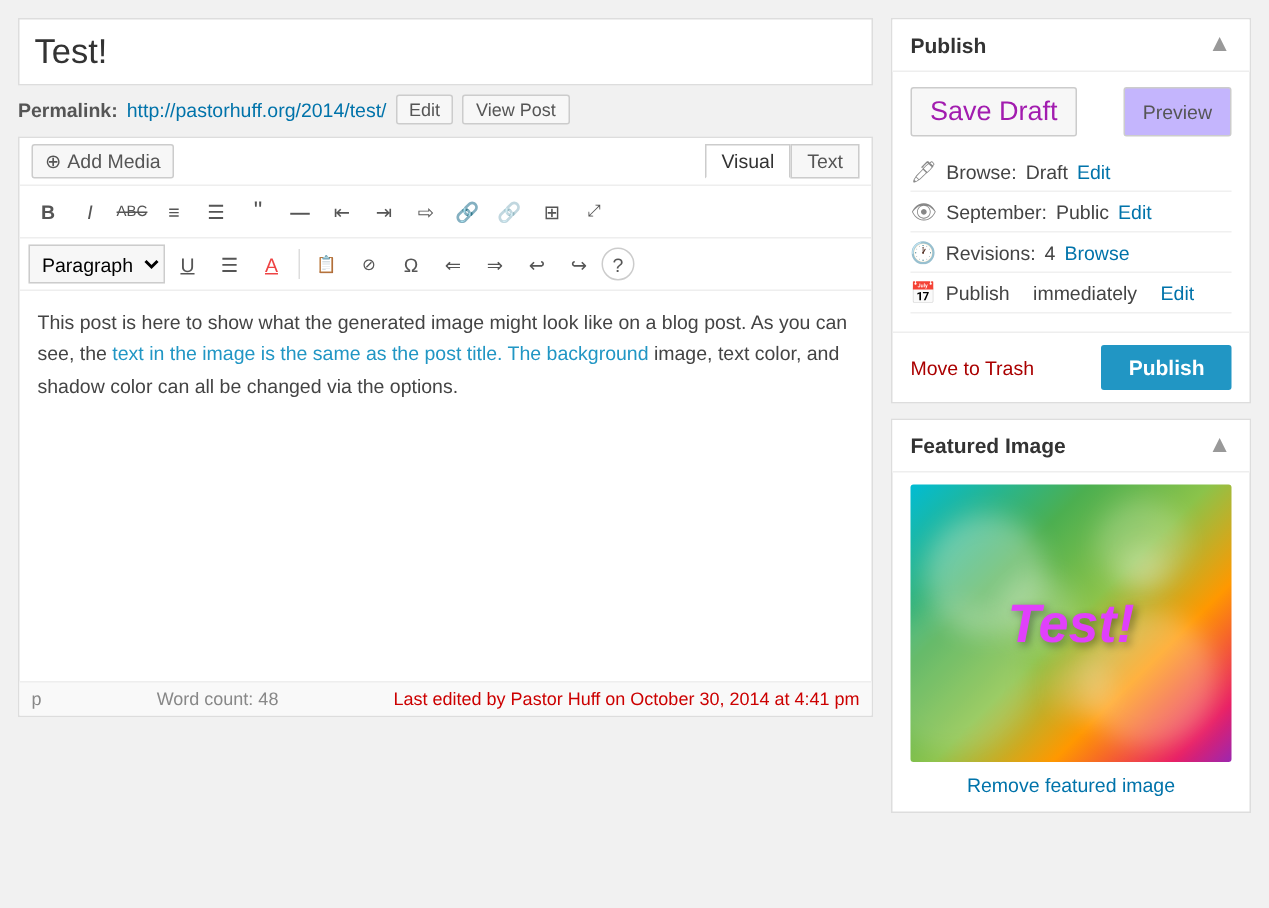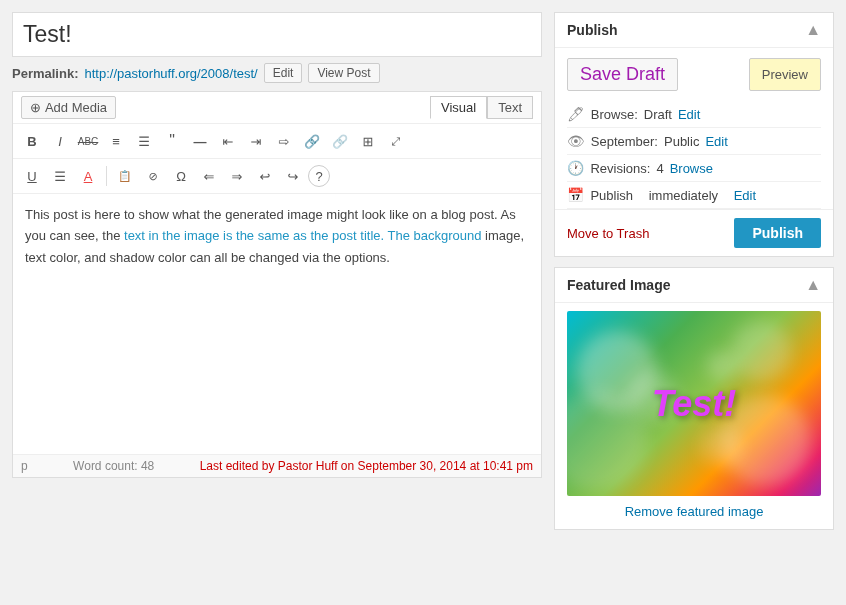--- a/index.html
+++ b/index.html
@@ -150,21 +150,21 @@
       padding: 4px 8px;
       border-top: 1px solid #eee;
       background: #f9f9f9;
       font-size: 12px;
       color: #888;
     }
     .editor-footer .last-edited { color: #c00; }
 
     
     .sidebar-col {
-      width: 280px;
+      width: 240px;
       display: flex;
       flex-direction: column;
       gap: 10px;
     }
     .meta-box {
       background: #fff;
       border: 1px solid #ddd;
     }
     .meta-box-header {
       display: flex;
@@ -195,21 +195,21 @@
       border: 1px solid #ccc;
       background: #f7f7f7;
       cursor: pointer;
       font-size: 18px;
       color: #a21caf;
       border-radius: 2px;
     }
     .btn-preview {
       padding: 5px 12px;
       border: 1px solid #ccc;
-      background: #fef9c3;
+      background: #c4b5fd;
       cursor: pointer;
       font-size: 13px;
       color: #555;
       border-radius: 2px;
       margin-left: auto;
     }
     .publish-meta-row {
       display: flex;
       align-items: center;
       gap: 6px;
@@ -219,21 +219,21 @@
     }
     .publish-meta-row:last-of-type { border-bottom: none; }
     .meta-icon { font-size: 14px; color: #888; }
     .meta-link { color: #0073aa; text-decoration: none; cursor: pointer; }
     .publish-footer {
       display: flex;
       align-items: center;
       justify-content: space-between;
       padding: 8px 12px;
       border-top: 1px solid #eee;
-      margin: 0 -12px -10px;
+      margin: 12px -12px -10px;
     }
     .move-to-trash { color: #a00; text-decoration: none; font-size: 13px; cursor: pointer; }
     .btn-publish {
       padding: 7px 18px;
       background: #2196c4;
       color: #fff;
       border: none;
       border-radius: 2px;
       font-size: 14px;
       font-weight: 600;
@@ -290,21 +290,21 @@
 <div class="layout">
 
   <div class="main-col">
 
     <div class="post-title-box">
       <input class="post-title-input" type="text" value="Test!" style="">
     </div>
 
     <div class="permalink-row">
       <span class="permalink-label">Permalink:</span>
-      <a href="#" class="permalink-url">http://pastorhuff.org/2008/test/</a>
+      <a href="#" class="permalink-url">http://pastorhuff.org/2014/test/</a>
       <button class="perm-btn">Edit</button>
       <button class="perm-btn">View Post</button>
     </div>
 
     <div class="editor-box">
 
       <div class="editor-toolbar-top">
         <button class="add-media-btn">
           <span>⊕</span>
           <span>Add Media</span>
@@ -326,20 +326,26 @@
         <button class="tb-btn">⇤</button>
         <button class="tb-btn">⇥</button>
         <button class="tb-btn">⇨</button>
         <button class="tb-btn">🔗</button>
         <button class="tb-btn" style="opacity:0.5;">🔗</button>
         <button class="tb-btn">⊞</button>
         <button class="tb-btn" style="font-size:11px;">⤢</button>
       </div>
 
       <div class="editor-toolbar-row2">
+        <select class="format-select">
+          <option>Paragraph</option>
+          <option>Heading 1</option>
+          <option>Heading 2</option>
+          <option>Heading 3</option>
+        </select>
         <button class="tb-btn" style="text-decoration:underline;">U</button>
         <button class="tb-btn">☰</button>
         <button class="tb-btn" style="text-decoration:underline;color:#e44;">A</button>
         <span class="tb-sep"></span>
         <button class="tb-btn" style="font-size:11px;">📋</button>
         <button class="tb-btn" style="font-size:11px;">⊘</button>
         <button class="tb-btn">Ω</button>
         <button class="tb-btn">⇐</button>
         <button class="tb-btn">⇒</button>
         <button class="tb-btn">↩</button>
@@ -351,21 +357,21 @@
         <p class="content-p">
           This post is here to show what the generated image might look like on a blog post.
           As you can see, the <span class="highlight-blue">text in the image is the same as the post title. The background</span>
           image, text color, and shadow color can all be changed via the options.
         </p>
       </div>
 
       <div class="editor-footer">
         <span>p</span>
         <span>Word count: 48</span>
-        <span class="last-edited">Last edited by Pastor Huff on September 30, 2014 at 10:41 pm</span>
+        <span class="last-edited">Last edited by Pastor Huff on October 30, 2014 at 4:41 pm</span>
       </div>
     </div>
   </div>
 
   <div class="sidebar-col">
 
     <div class="meta-box">
       <div class="meta-box-header">
         <span class="meta-box-title">Publish</span>
         <span class="collapse-arrow">▲</span>

